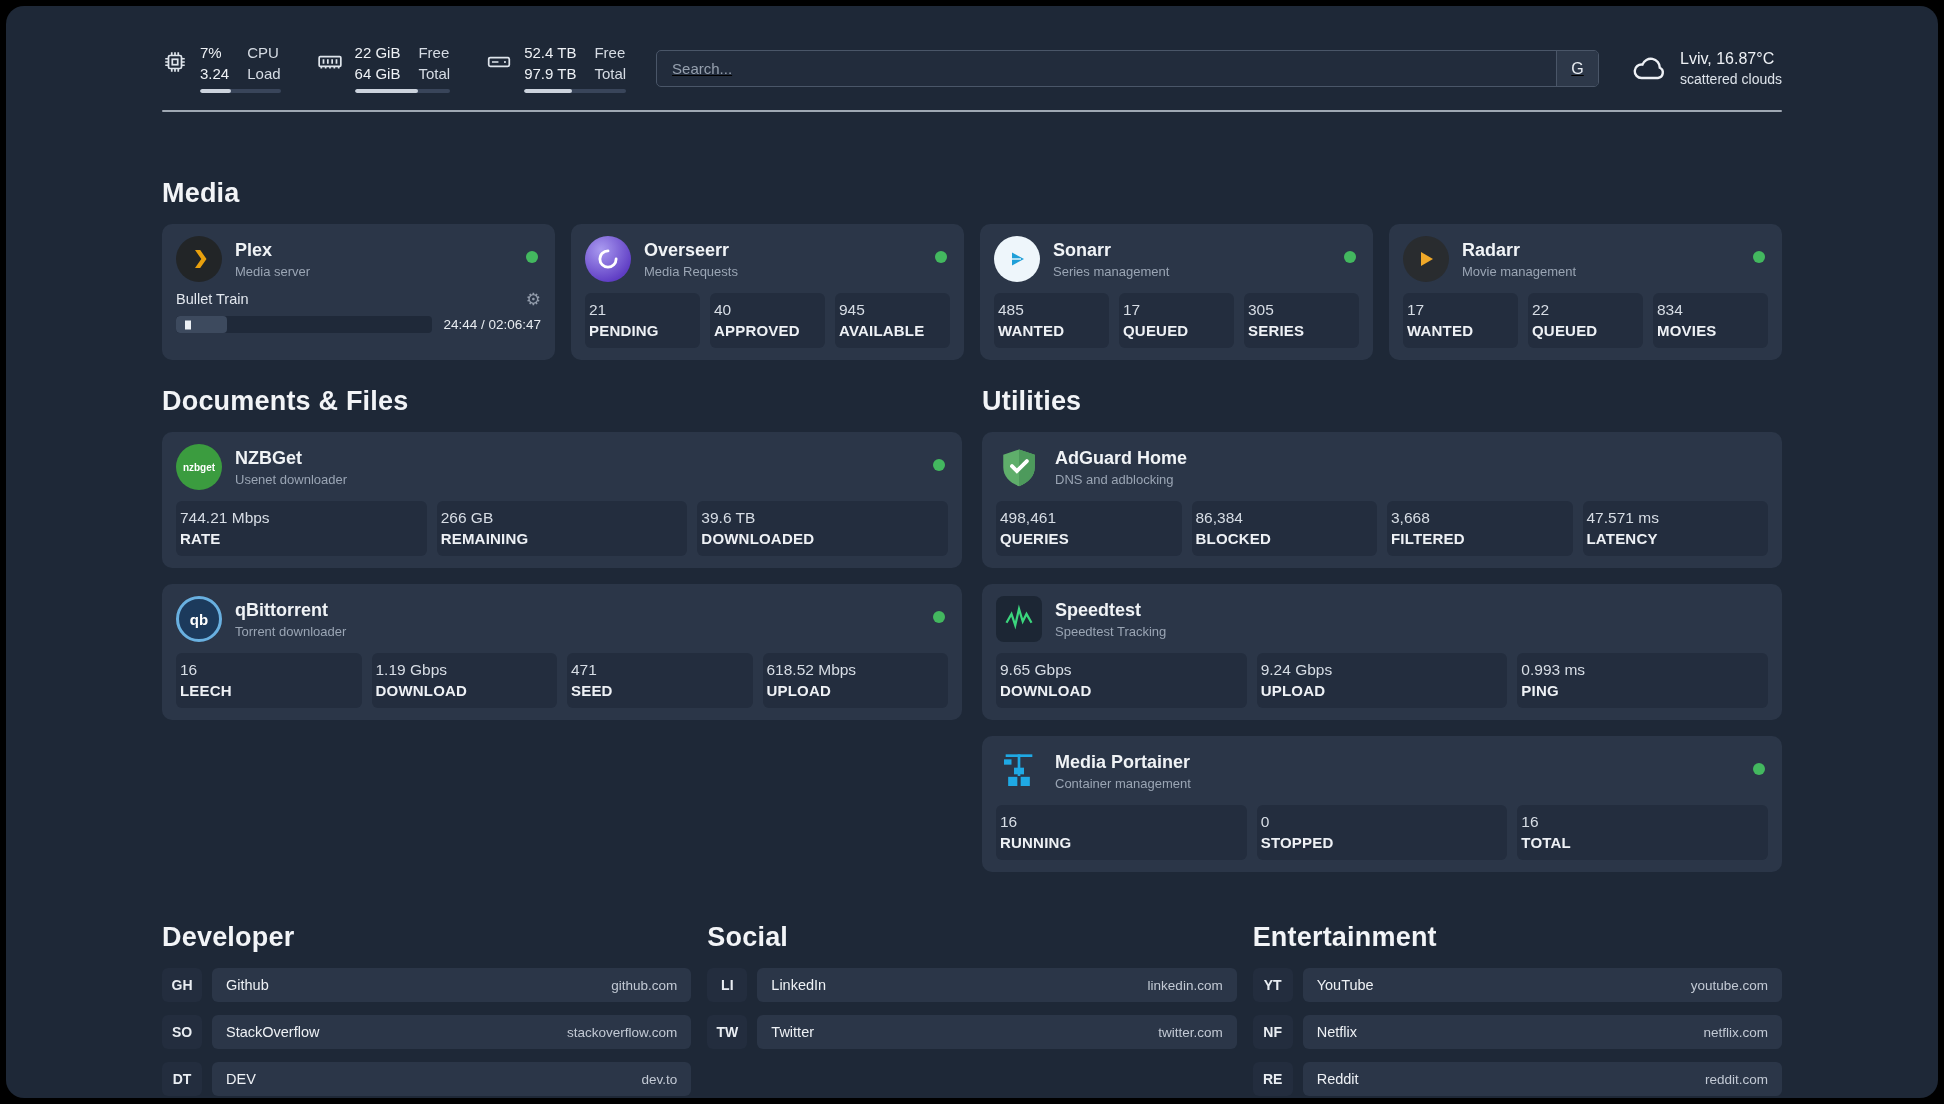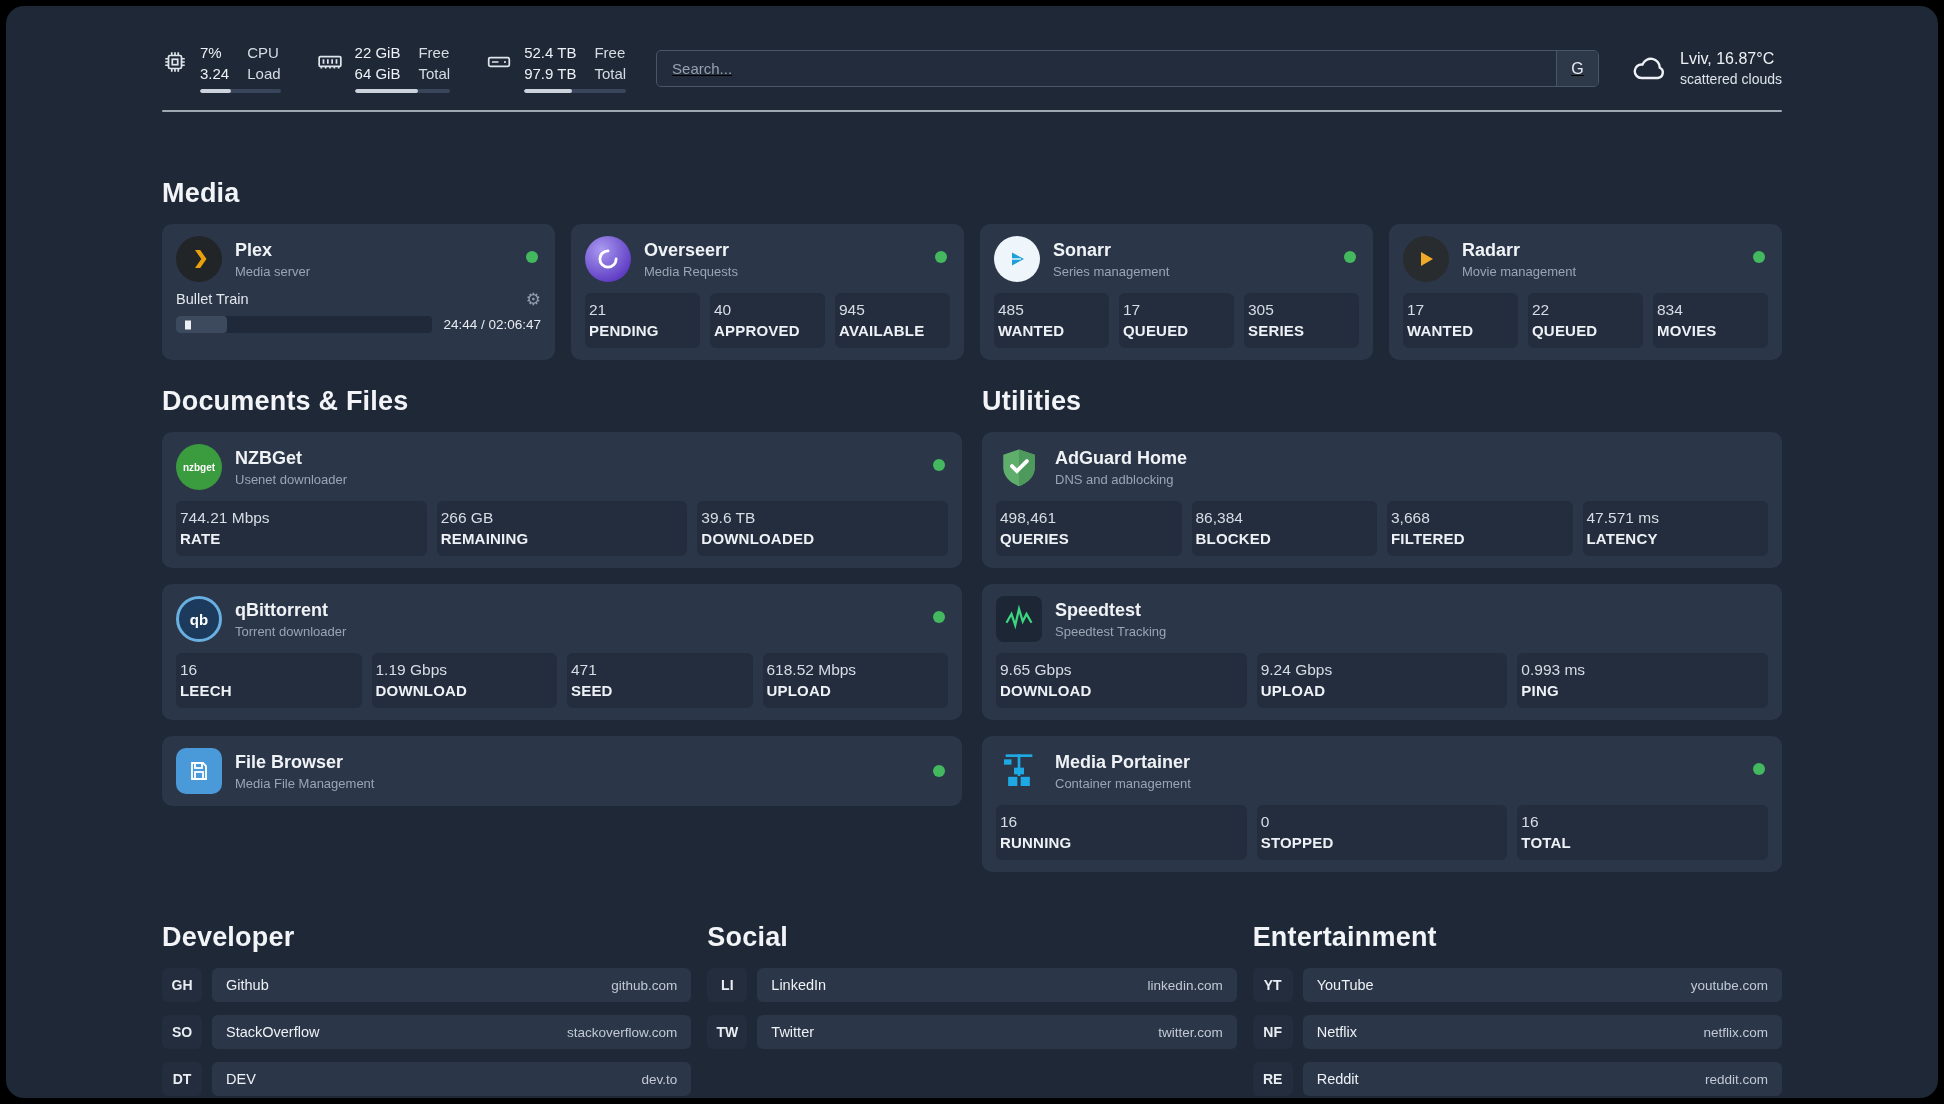--- a/index.html
+++ b/index.html
@@ -371,36 +371,20 @@
                     <div class="stat-value">471</div>
                     <div class="stat-label">SEED</div>
                   </div>
                   <div class="stat-tile">
                     <div class="stat-value">618.52 Mbps</div>
                     <div class="stat-label">UPLOAD</div>
                   </div>
                 </div>
         </div>
 
-        <div class="card">
-          <div class="card-header">
-            <div class="app-icon icon-filebrowser">
-              <svg viewBox="0 0 24 24" width="24" height="24" fill="none" stroke="#fff" stroke-width="1.8">
-                <path d="M5 4h11l3 3v13H5z"></path>
-                      <rect x="8" y="4" width="7" height="5"></rect>
-                      <rect x="8" y="13" width="8" height="7"></rect>
-              </svg>
-            </div>
-            <div class="app-titles">
-              <div class="app-name">File Browser</div>
-              <div class="app-subtitle">Media File Management</div>
-            </div>
-          </div>
-          <span class="status-dot dot-center"></span>
-        </div>
 
       </div>
     </div>
 
     <div class="col">
       <h2 class="section-title">Utilities</h2>
       <div class="col-stack">
 
         <div class="card">
           <div class="card-header">

